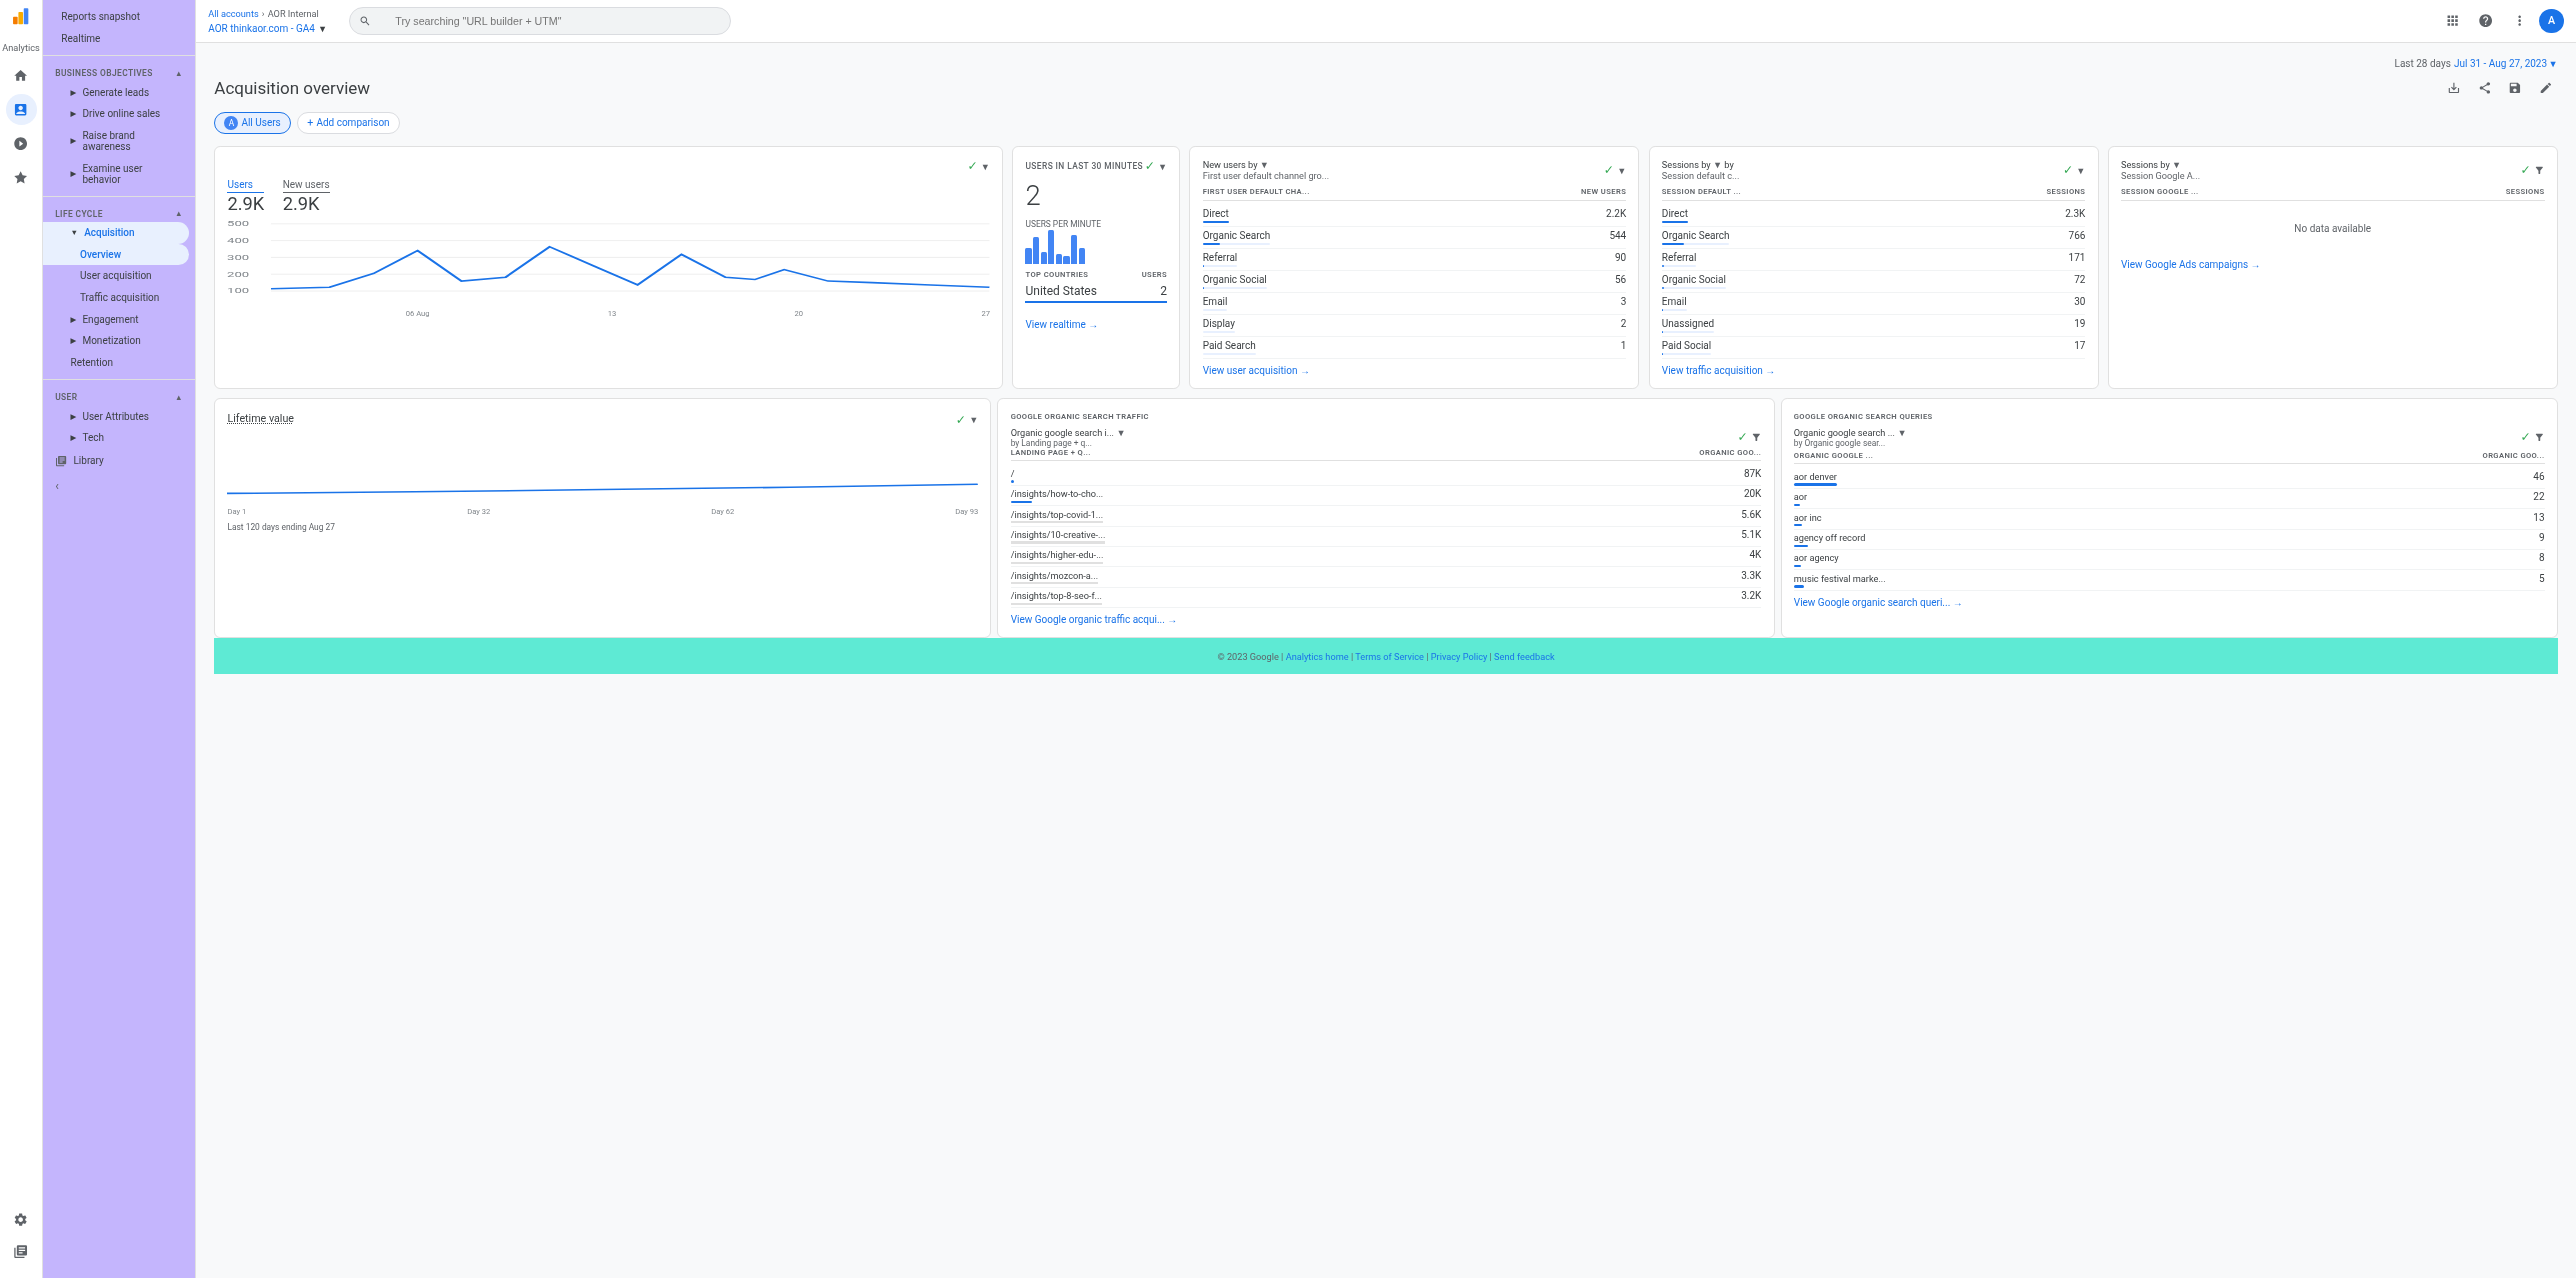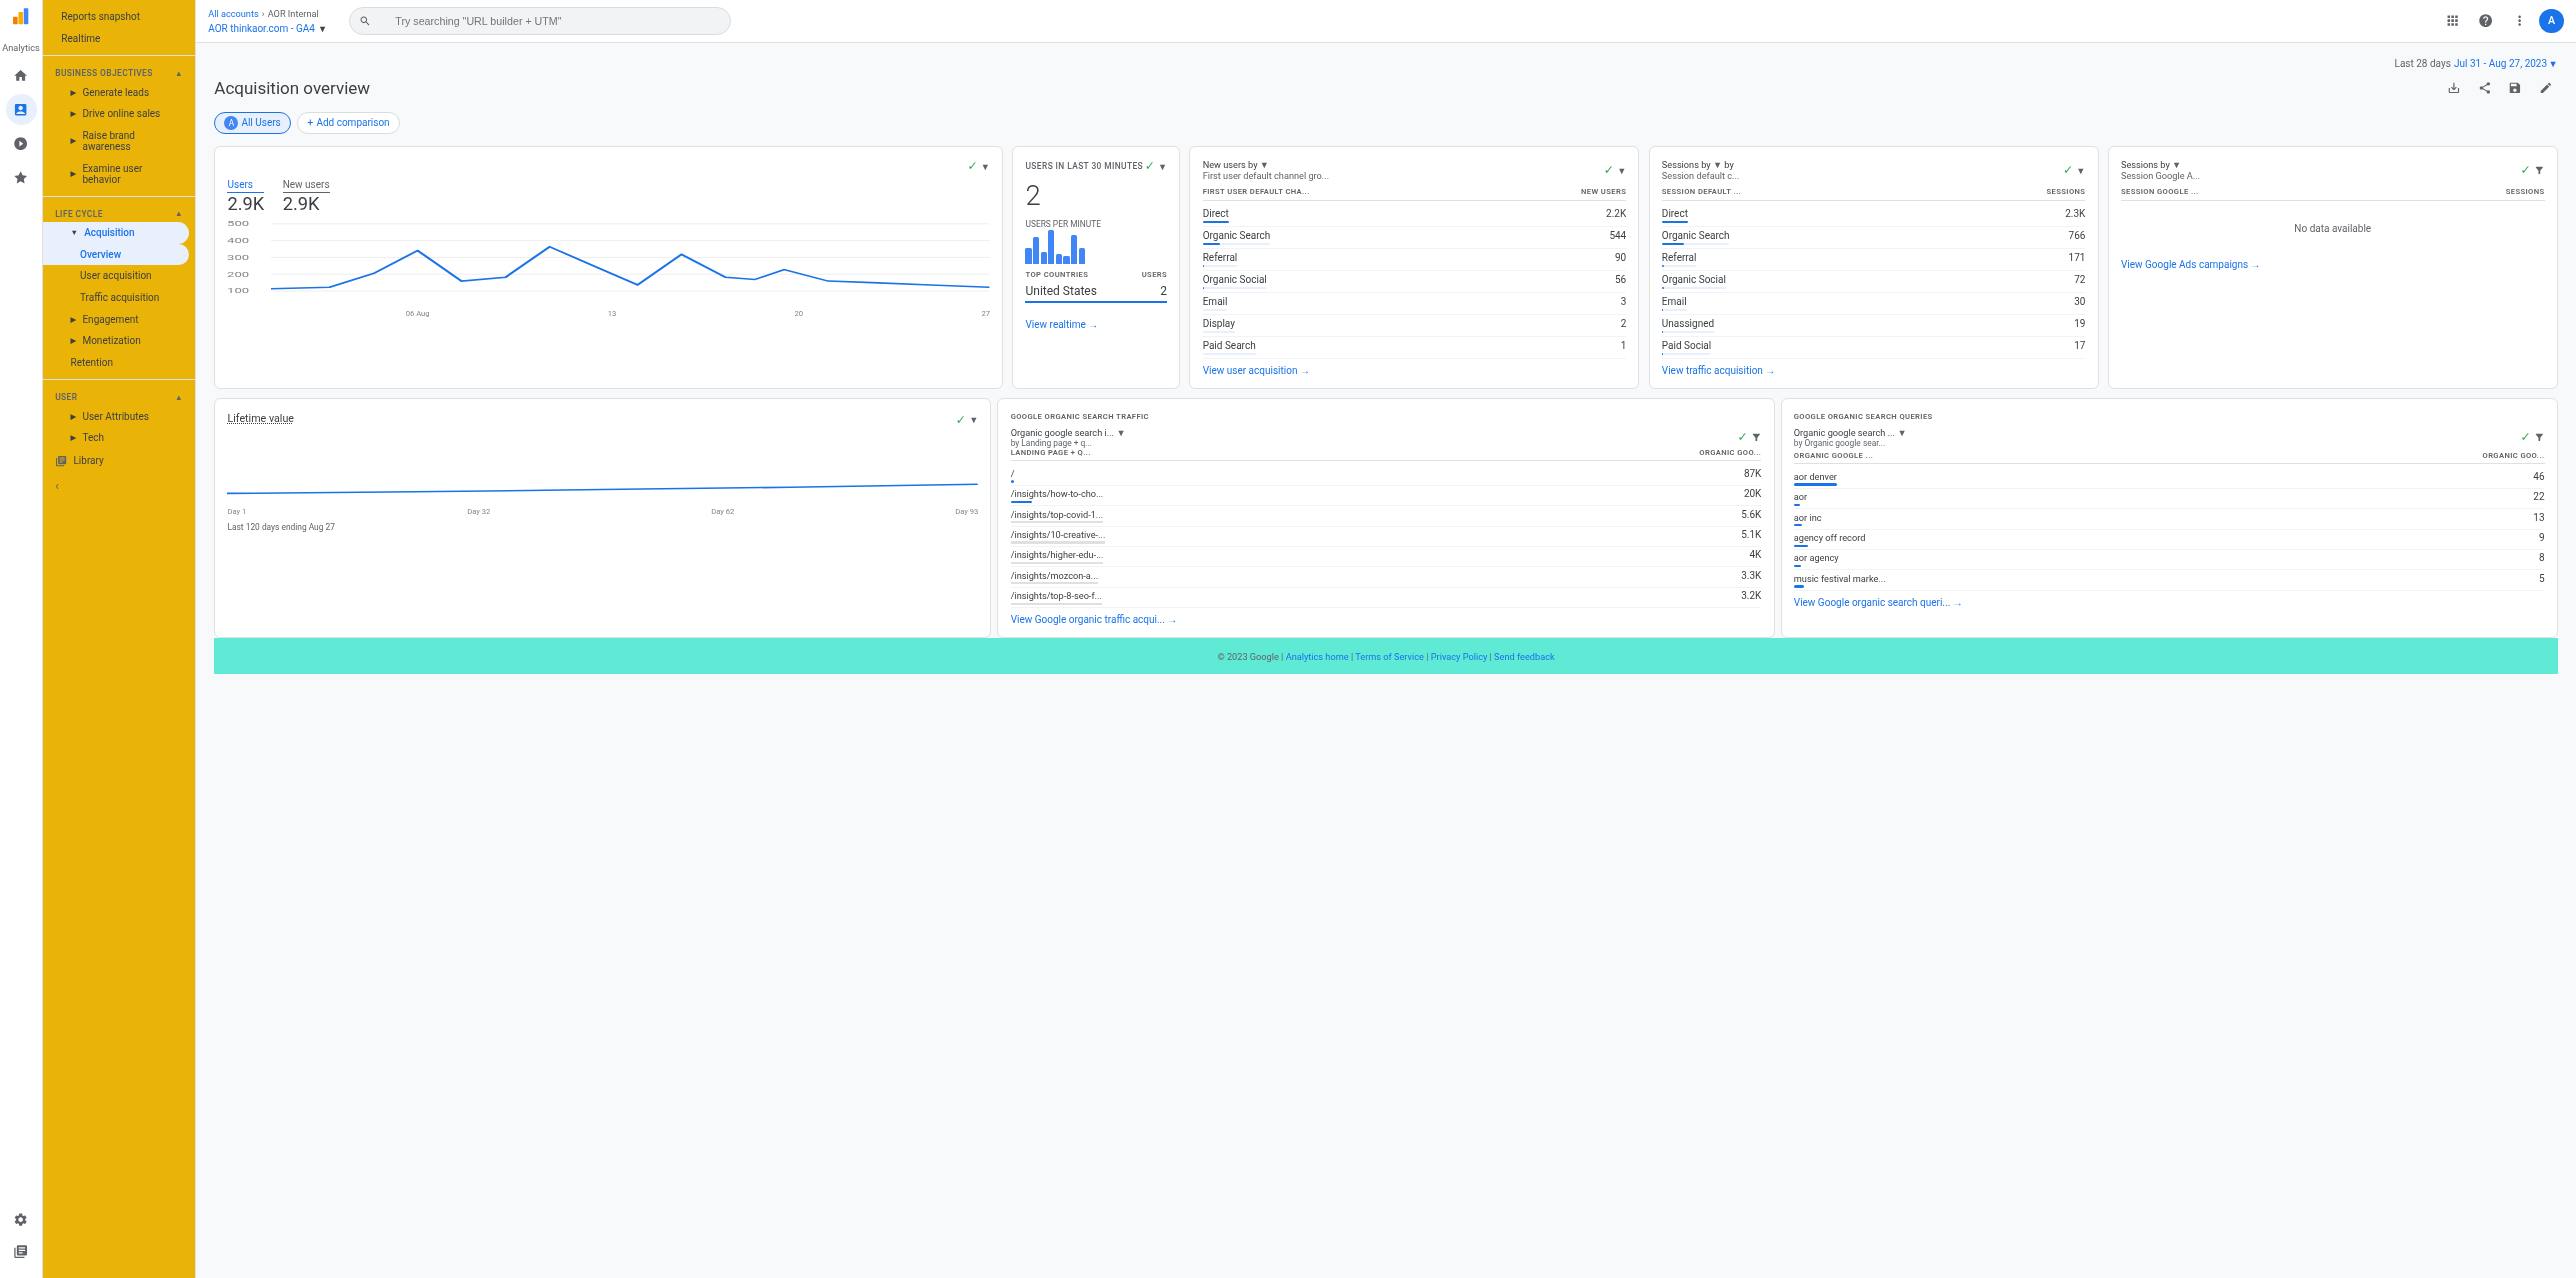--- a/index.html
+++ b/index.html
@@ -22,21 +22,21 @@
       width: 31px; height: 31px;
       display: flex; align-items: center; justify-content: center;
       border-radius: 15.3px; margin: 1.5px 0; cursor: pointer; color: #5f6368;
     }
     .icon-sidebar .nav-icon.active { background: #e8f0fe; color: #1a73e8; }
     .icon-sidebar .bottom-icons { margin-top: auto; padding-bottom: 9.2px; }
 
     
     .nav-sidebar {
       width: 153px;
-      background: #eab308;
+      background: #c4b5fd;
       border-right: 0.8px solid #e0e0e0;
       overflow-y: auto;
       flex-shrink: 0;
       padding-top: 6.1px;
     }
     .nav-section-header {
       padding: 6.1px 12.2px 3.1px;
       font-size: 8.4px;
       color: #5f6368;
       font-weight: 600;

